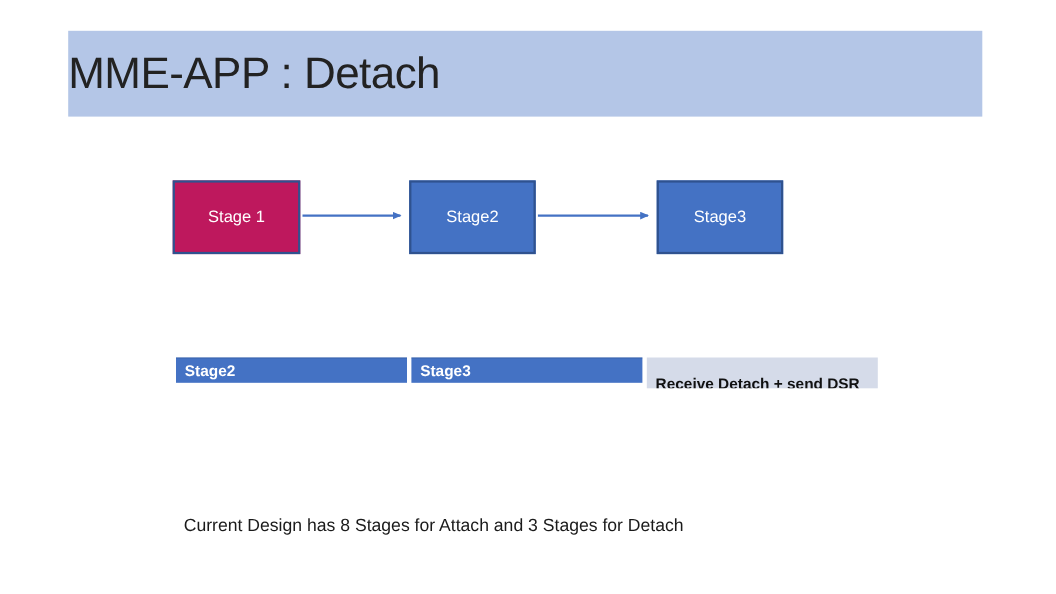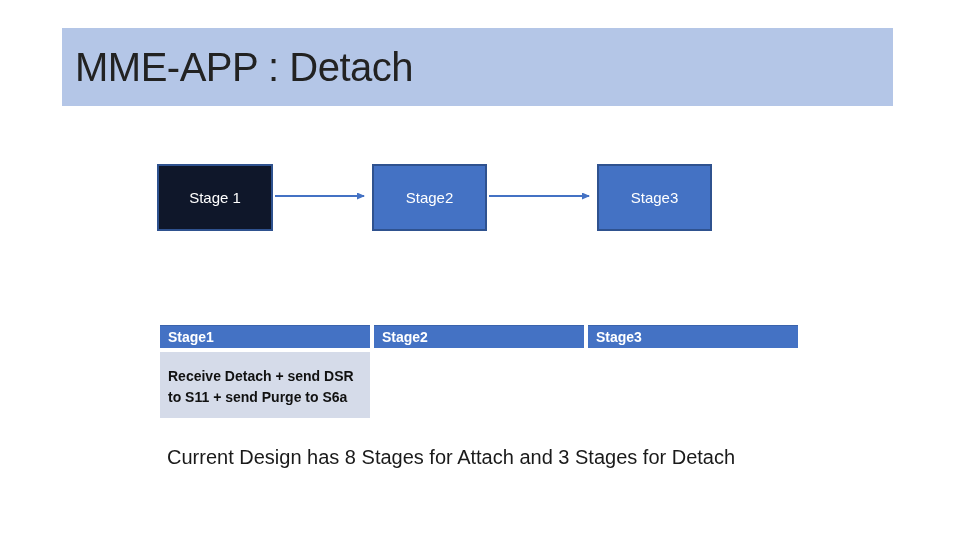--- a/index.html
+++ b/index.html
@@ -13,21 +13,20 @@
     position:relative;
     width:960px;height:540px;
     background:#ffffff;
   }
   
   .title-bar{
     position:absolute;
     left:62px;top:28px;
     width:831px;height:78px;
     display:flex;align-items:center;
-    padding-left:13px;
     box-sizing:border-box;
   }
   .title-bar h1{
     margin:0;
     font-size:40px;
     font-weight:400;
     letter-spacing:-0.5px;
     color:#222222;
     white-space:nowrap;
   }
@@ -77,23 +76,23 @@
     font-size:14px;
     font-weight:bold;
     line-height:21px;
     color:#111111;
     white-space:pre-line;
     overflow:hidden;
   }
   
   .caption{
     position:absolute;
-    left:167px;top:446px;
+    left:167px;top:470px;
     margin:0;
-    font-size:20px;
+    font-size:16px;
     color:#1a1a1a;
     white-space:nowrap;
   }
 </style>
 </head>
 <body>
 
 <div class="slide">
 
   <header class="title-bar" style="background-color: rgb(180, 198, 231);">
@@ -103,32 +102,31 @@
   <svg class="arrows" viewBox="0 0 960 540" xmlns="http://www.w3.org/2000/svg">
     <defs>
       <marker id="ah" markerWidth="9" markerHeight="8" refX="7" refY="3.5" orient="auto" markerUnits="userSpaceOnUse">
         <path d="M0,0 L8,3.5 L0,7 Z" fill="#4472C4"></path>
       </marker>
     </defs>
     <line x1="275" y1="196" x2="364" y2="196" stroke-width="2" marker-end="url(#ah)" stroke="#4472C4"></line>
     <line x1="489" y1="196" x2="589" y2="196" stroke-width="2" marker-end="url(#ah)" stroke="#4472C4"></line>
   </svg>
 
-  <div class="stage-box b1" style="background-color: #0f172a; border-color: rgb(47, 82, 143);">
+  <div class="stage-box b1" style="background-color: #be185d; border-color: rgb(47, 82, 143);">
     <span>Stage 1</span>
   </div>
   <div class="stage-box b2" style="background-color: rgb(68, 114, 196); border-color: rgb(47, 82, 143);">
     <span>Stage2</span>
   </div>
   <div class="stage-box b3" style="background-color: rgb(68, 114, 196); border-color: rgb(47, 82, 143);">
     <span>Stage3</span>
   </div>
 
   <div class="stage-table">
-    <div class="th" style="background-color: rgb(68, 114, 196); color: rgb(255, 255, 255);">Stage1</div>
     <div class="th" style="background-color: rgb(68, 114, 196); color: rgb(255, 255, 255);">Stage2</div>
     <div class="th" style="background-color: rgb(68, 114, 196); color: rgb(255, 255, 255);">Stage3</div>
 
     <div class="td" style="background-color: rgb(213, 219, 233); color: rgb(17, 17, 17);">Receive Detach + send DSR
 to S11 + send Purge to S6a</div>
   </div>
 
   <p class="caption">Current Design has 8 Stages for Attach and 3 Stages for Detach</p>
 
 </div>

